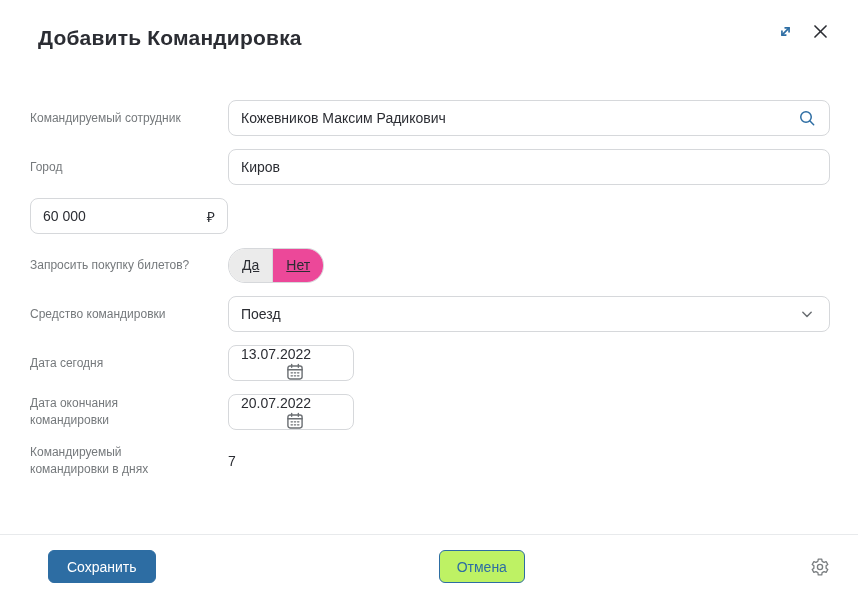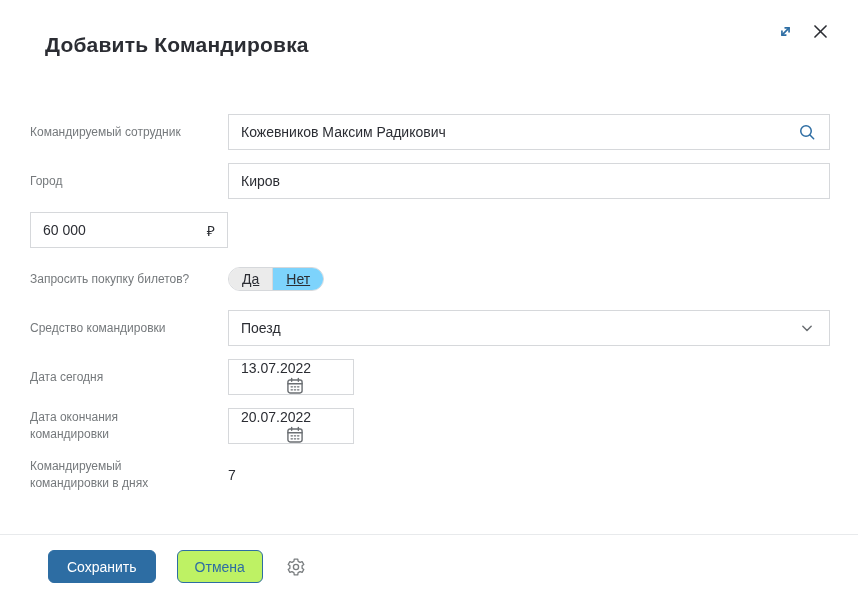--- a/index.html
+++ b/index.html
@@ -8,61 +8,61 @@
     width: 858px; height: 599px;
     background: #ffffff;
     font-family: "Liberation Sans", sans-serif;
     color: #2b2d33;
     overflow: hidden;
   }
   .dialog { padding: 18px 28px 0 30px; height: 100%; display: flex; flex-direction: column; }
 
   
   .header { display:flex; justify-content:space-between; align-items:flex-start; margin-bottom: 42px; }
-  .title { font-size: 21px; font-weight: 700; margin: 15px; letter-spacing: .2px; }
+  .title { font-size: 21px; font-weight: 700; margin: 8px; letter-spacing: .2px; }
   .header-icons { display:flex; gap: 16px; align-items:center; margin-top: 4px; }
   .icon-btn { width: 19px; height: 19px; cursor: pointer; display:block; }
   .icon-btn svg { width: 100%; height: 100%; display:block; }
 
   
   .row { display: grid; grid-template-columns: 198px 1fr; align-items: center; margin-bottom: 13px; min-height: 36px; }
   .label { font-size: 12px; color: #75797c; line-height: 1.4; max-width: 168px; padding-right: 6px; }
   .control { display:flex; align-items:center; }
 
   .inputbox {
     display:flex; align-items:center; height: 36px;
-    border: 1px solid #d6d8db; border-radius: 0;
+    border: 1px solid #d6d8db; border-radius: 8px;
     padding: 0 12px; background: #fff; font-size: 14px;
   }
   .inputbox input {
     border: none; outline: none; background: transparent;
     font: inherit; color: #2b2d33; padding: 0; width: 100%;
   }
   .full { width: 100%; }
   .money { width: 271px; }
   .datebox { width: 126px; flex-direction: column; }
   .suffix { color:#2b2d33; font-size:14px; margin-left: 8px; }
   .trail-icon { width: 20px; height: 20px; flex: 0 0 auto; margin-left: 8px; }
   .trail-icon svg { width:100%; height:100%; display:block; }
 
   
-  .toggle { display:inline-flex; height: 24px; border: 1px solid #d6d8db; border-radius: 17px; overflow: hidden; background:#fff;text-decoration:underline; }
+  .toggle { display:inline-flex; height: 35px; border: 1px solid #d6d8db; border-radius: 17px; overflow: hidden; background:#fff;text-decoration:underline; }
   .toggle button {
-    border: none; background: #7dd3fc; font: inherit; font-size: 14px;
+    border: none; background: #ec4899; font: inherit; font-size: 14px;
     color: #2b2d33; padding: 0 13px; cursor: pointer; height: 100%;
   }
   .toggle button.active { background: #ebebeb; }
   .toggle button + button { border-left: 1px solid #d6d8db; }
 
   .plain-value { font-size: 14px; color: #2b2d33; }
 
   
   .spacer { flex: 1; }
   .footer-sep { border: 0; border-top: 1px solid #e8eaec; margin: 0 -28px 0 -30px; }
-  .footer { display:flex; align-items:center; gap: 21px; padding: 15px 0 16px 18px; }
+  .footer { display:flex; align-items:center; gap: 21px; padding: 15px 0 16px 18px; justify-content: space-between; }
   .btn { font-family: inherit; font-size: 14px; height: 33px; border-radius: 6px; cursor: pointer; }
   .btn-primary { background: #2d6da3; color: #fff; border: 1px solid #2d6da3; padding: 0 18px; }
   .btn-outline { background: #bef264; color: #2d6da3; border: 1px solid #2d6da3; padding: 0 17px; }
   .gear { width: 20px; height: 20px; cursor: pointer; margin-left: 2px; }
   .gear svg { width:100%; height:100%; display:block; }
 </style>
 </head>
 <body>
 
 <div class="dialog">

